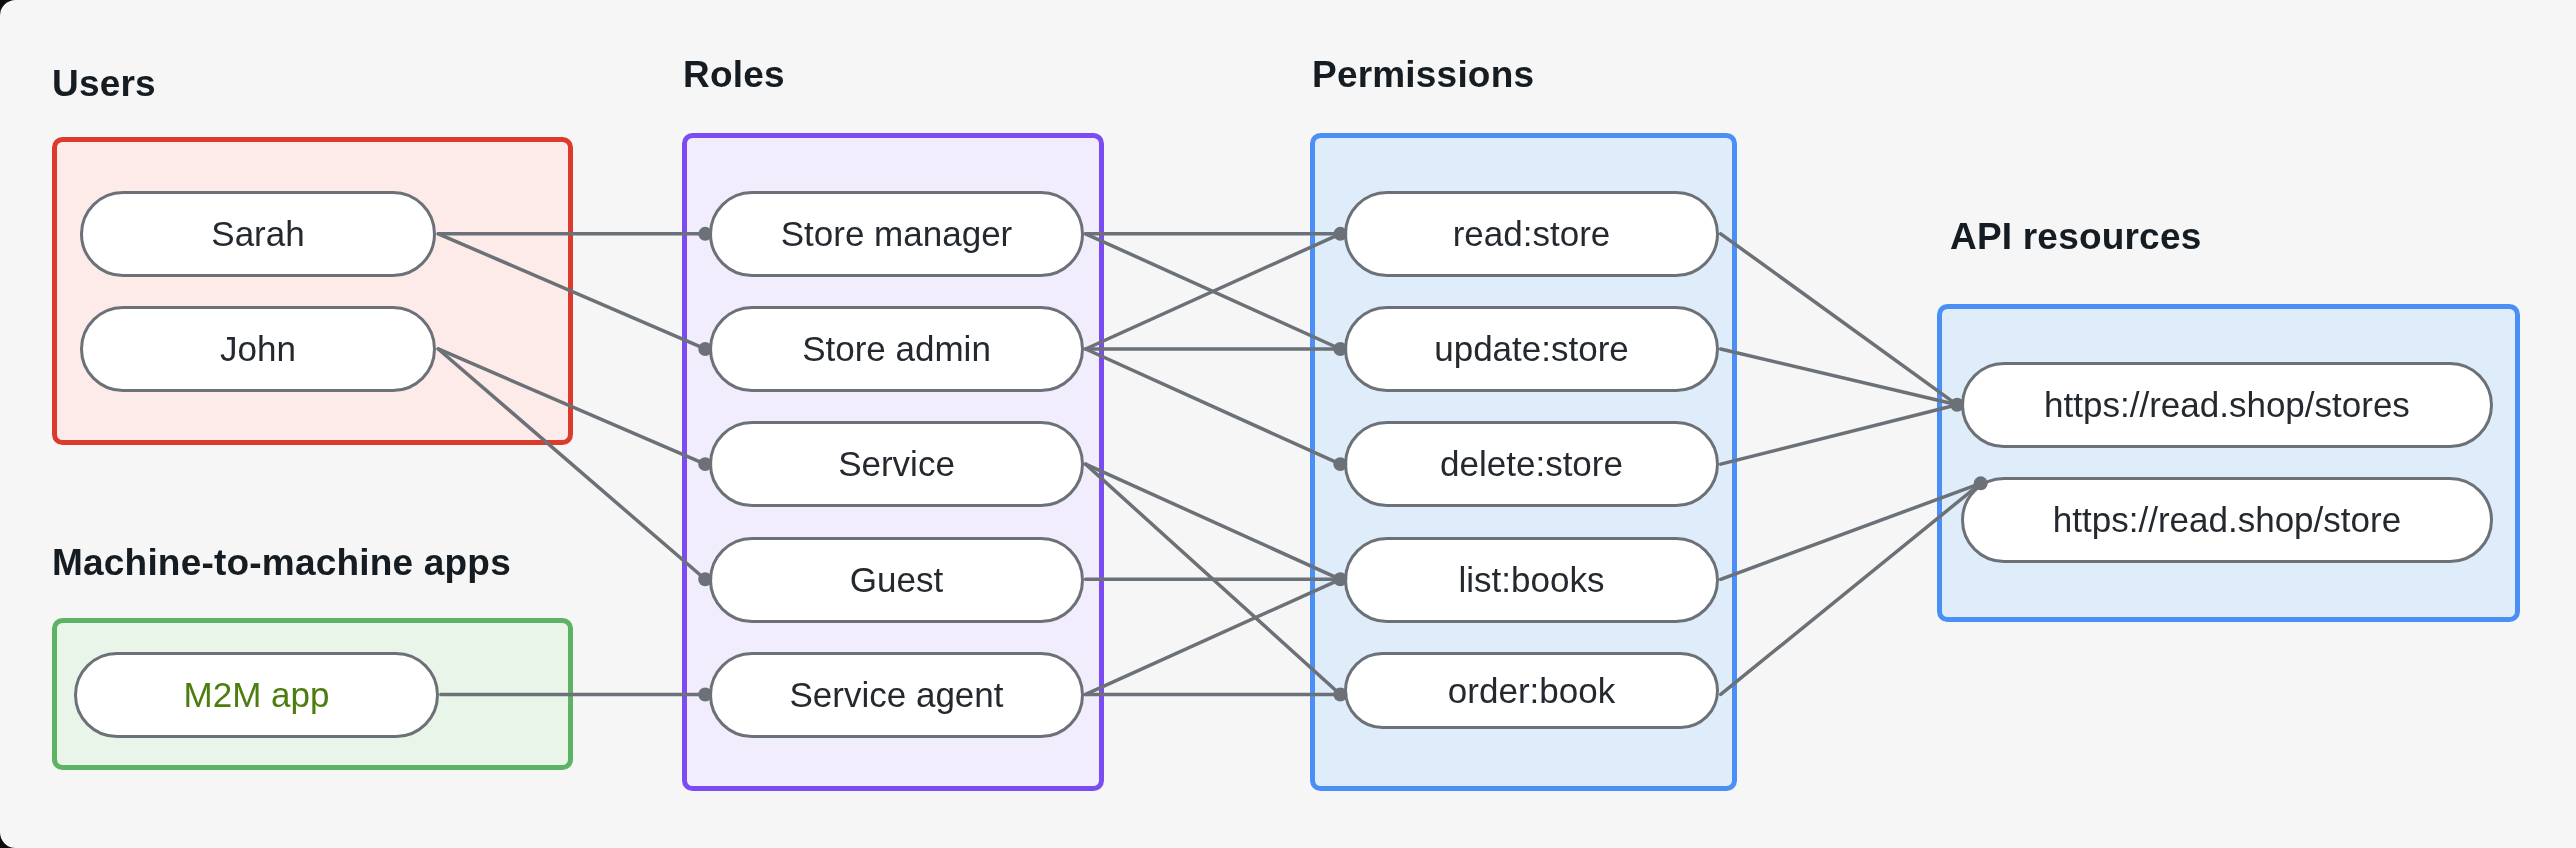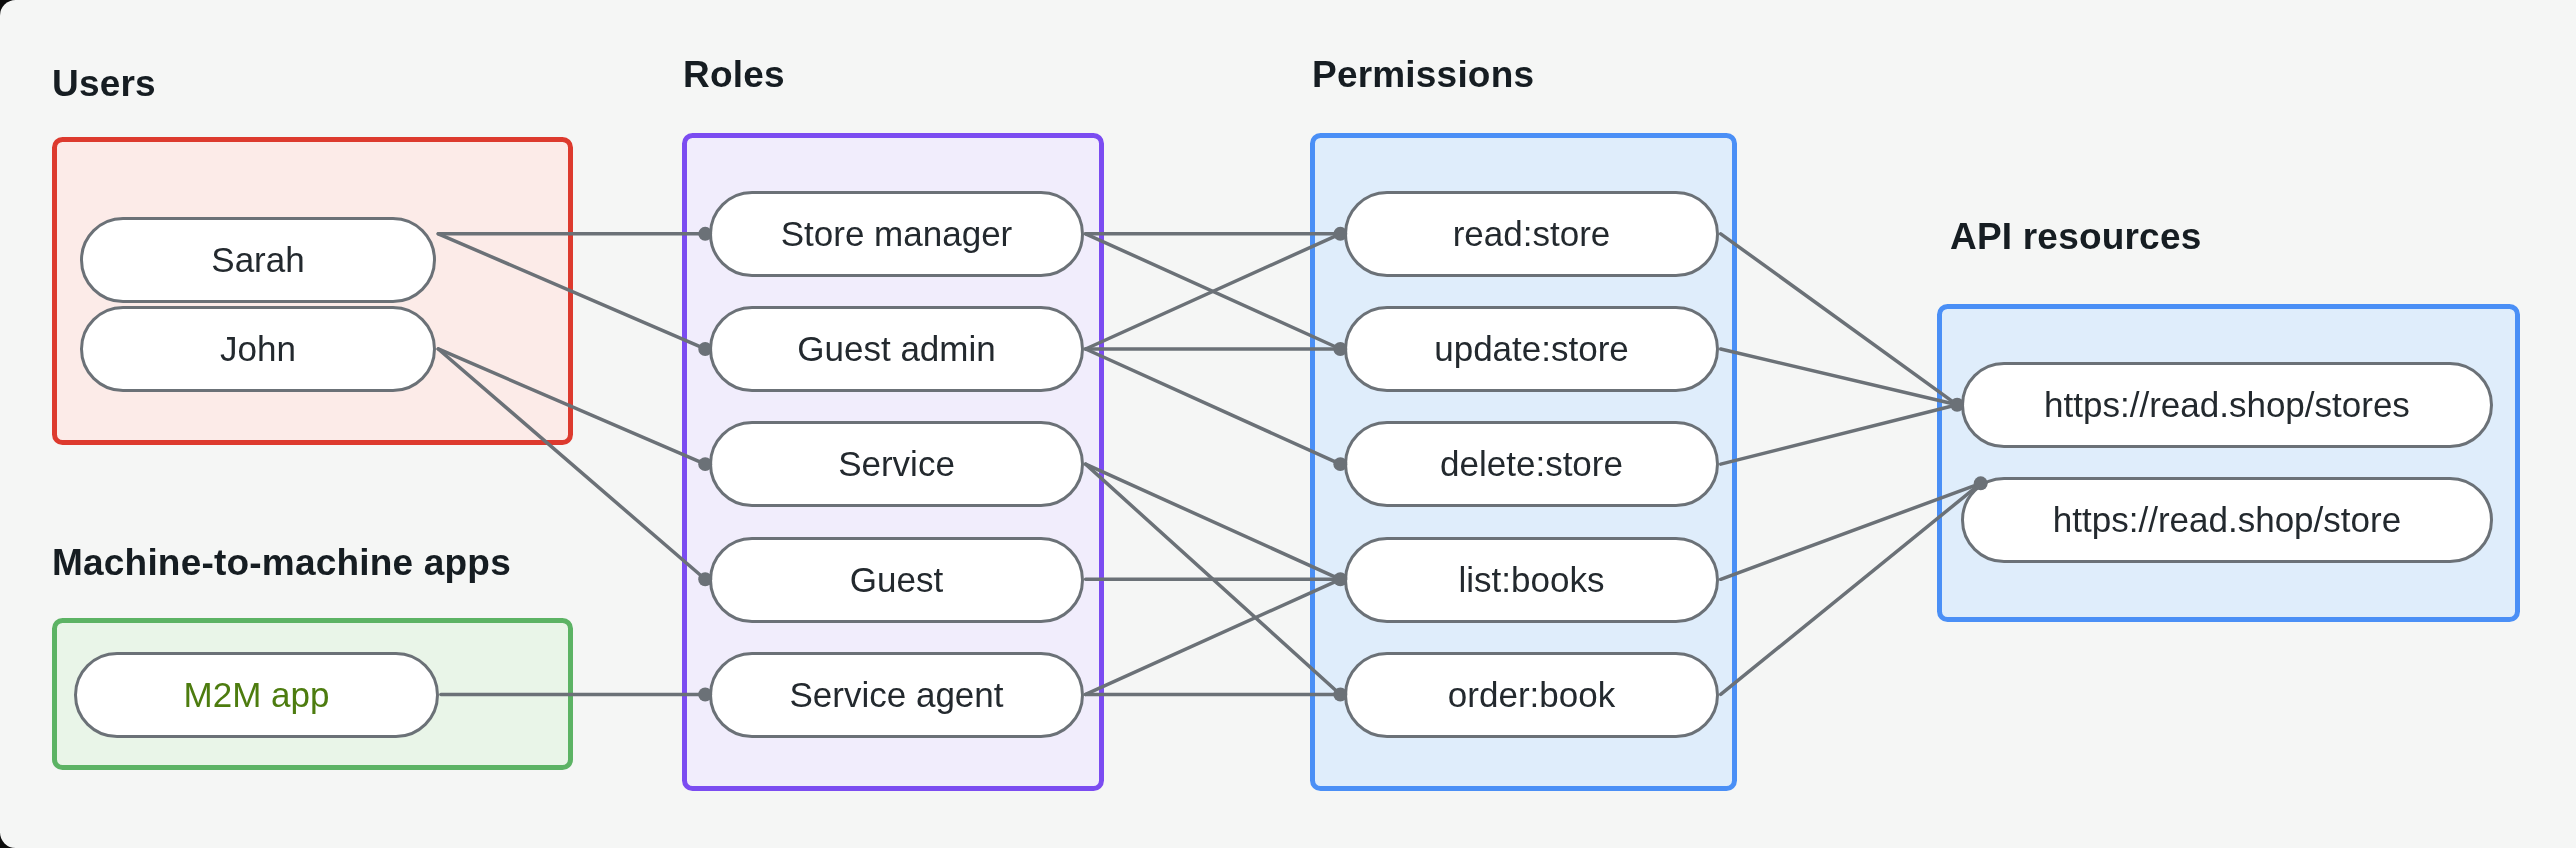--- a/index.html
+++ b/index.html
@@ -97,29 +97,29 @@
 <div class="group-box" style="left: 52px; top: 137px; width: 521px; height: 308px; border-color: rgb(221, 58, 46); background: rgb(252, 235, 232);"></div>
     <div class="group-label" style="left: 52px; top: 63px;">Users</div>
     <div class="group-box" style="left: 52px; top: 618px; width: 521px; height: 152px; border-color: rgb(92, 179, 100); background: rgb(233, 245, 232);"></div>
     <div class="group-label" style="left: 52px; top: 542px;">Machine-to-machine apps</div>
     <div class="group-box" style="left: 682px; top: 133px; width: 422px; height: 658px; border-color: rgb(123, 76, 241); background: rgb(241, 237, 252);"></div>
     <div class="group-label" style="left: 683px; top: 54px;">Roles</div>
     <div class="group-box" style="left: 1310px; top: 133px; width: 427px; height: 658px; border-color: rgb(74, 143, 246); background: rgb(223, 237, 251);"></div>
     <div class="group-label" style="left: 1312px; top: 54px;">Permissions</div>
     <div class="group-box" style="left: 1937px; top: 304px; width: 583px; height: 318px; border-color: rgb(74, 143, 246); background: rgb(223, 237, 251);"></div>
     <div class="group-label" style="left: 1939px; top: 216px; margin-left: 11px;">API resources</div>
-    <div class="node" style="left: 80px; top: 191px; width: 356px; height: 86px; border-color: rgb(107, 113, 119); background: rgb(255, 255, 255); color: rgb(35, 41, 46); margin-top: 26px;">Sarah</div>
+    <div class="node" style="left: 80px; top: 191px; width: 356px; height: 86px; border-color: rgb(107, 113, 119); background: rgb(255, 255, 255); color: rgb(35, 41, 46);">Sarah</div>
     <div class="node" style="left: 80px; top: 306px; width: 356px; height: 86px; border-color: rgb(107, 113, 119); background: rgb(255, 255, 255); color: rgb(35, 41, 46);">John</div>
     <div class="node" style="left: 74px; top: 652px; width: 365px; height: 86px; border-color: rgb(107, 113, 119); background: rgb(255, 255, 255); color: #4d7c0f;">M2M app</div>
     <div class="node" style="left: 709px; top: 191px; width: 375px; height: 86px; border-color: rgb(107, 113, 119); background: rgb(255, 255, 255); color: rgb(35, 41, 46);">Store manager</div>
-    <div class="node" style="left: 709px; top: 306px; width: 375px; height: 86px; border-color: rgb(107, 113, 119); background: rgb(255, 255, 255); color: rgb(35, 41, 46);">Guest admin</div>
+    <div class="node" style="left: 709px; top: 306px; width: 375px; height: 86px; border-color: rgb(107, 113, 119); background: rgb(255, 255, 255); color: rgb(35, 41, 46);">Store admin</div>
     <div class="node" style="left: 709px; top: 421px; width: 375px; height: 86px; border-color: rgb(107, 113, 119); background: rgb(255, 255, 255); color: rgb(35, 41, 46);">Service</div>
     <div class="node" style="left: 709px; top: 537px; width: 375px; height: 86px; border-color: rgb(107, 113, 119); background: rgb(255, 255, 255); color: rgb(35, 41, 46);">Guest</div>
     <div class="node" style="left: 709px; top: 652px; width: 375px; height: 86px; border-color: rgb(107, 113, 119); background: rgb(255, 255, 255); color: rgb(35, 41, 46);">Service agent</div>
     <div class="node" style="left: 1344px; top: 191px; width: 375px; height: 86px; border-color: rgb(107, 113, 119); background: rgb(255, 255, 255); color: rgb(35, 41, 46);">read:store</div>
     <div class="node" style="left: 1344px; top: 306px; width: 375px; height: 86px; border-color: rgb(107, 113, 119); background: rgb(255, 255, 255); color: rgb(35, 41, 46);">update:store</div>
     <div class="node" style="left: 1344px; top: 421px; width: 375px; height: 86px; border-color: rgb(107, 113, 119); background: rgb(255, 255, 255); color: rgb(35, 41, 46);">delete:store</div>
     <div class="node" style="left: 1344px; top: 537px; width: 375px; height: 86px; border-color: rgb(107, 113, 119); background: rgb(255, 255, 255); color: rgb(35, 41, 46);">list:books</div>
-    <div class="node" style="left: 1344px; top: 652px; width: 375px; height: 86px; border-color: rgb(107, 113, 119); background: rgb(255, 255, 255); color: rgb(35, 41, 46);">order:book</div>
+    <div class="node" style="left: 1344px; top: 652px; width: 375px; height: 77px; border-color: rgb(107, 113, 119); background: rgb(255, 255, 255); color: rgb(35, 41, 46);">order:book</div>
     <div class="node" style="left: 1961px; top: 362px; width: 532px; height: 86px; border-color: rgb(107, 113, 119); background: rgb(255, 255, 255); color: rgb(35, 41, 46);">https://read.shop/stores</div>
     <div class="node" style="left: 1961px; top: 477px; width: 532px; height: 86px; border-color: rgb(107, 113, 119); background: rgb(255, 255, 255); color: rgb(35, 41, 46);">https://read.shop/store</div>
   </div>
 
 
 </body></html>

